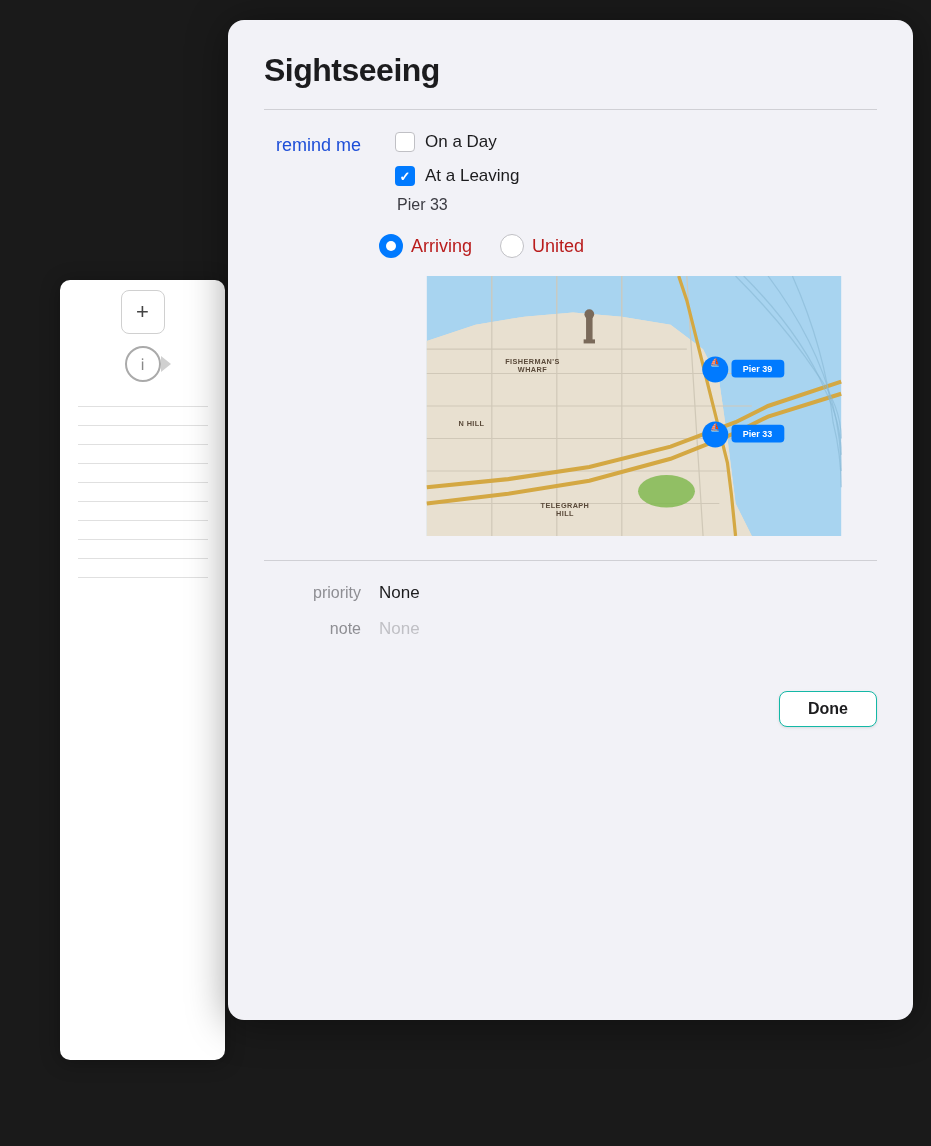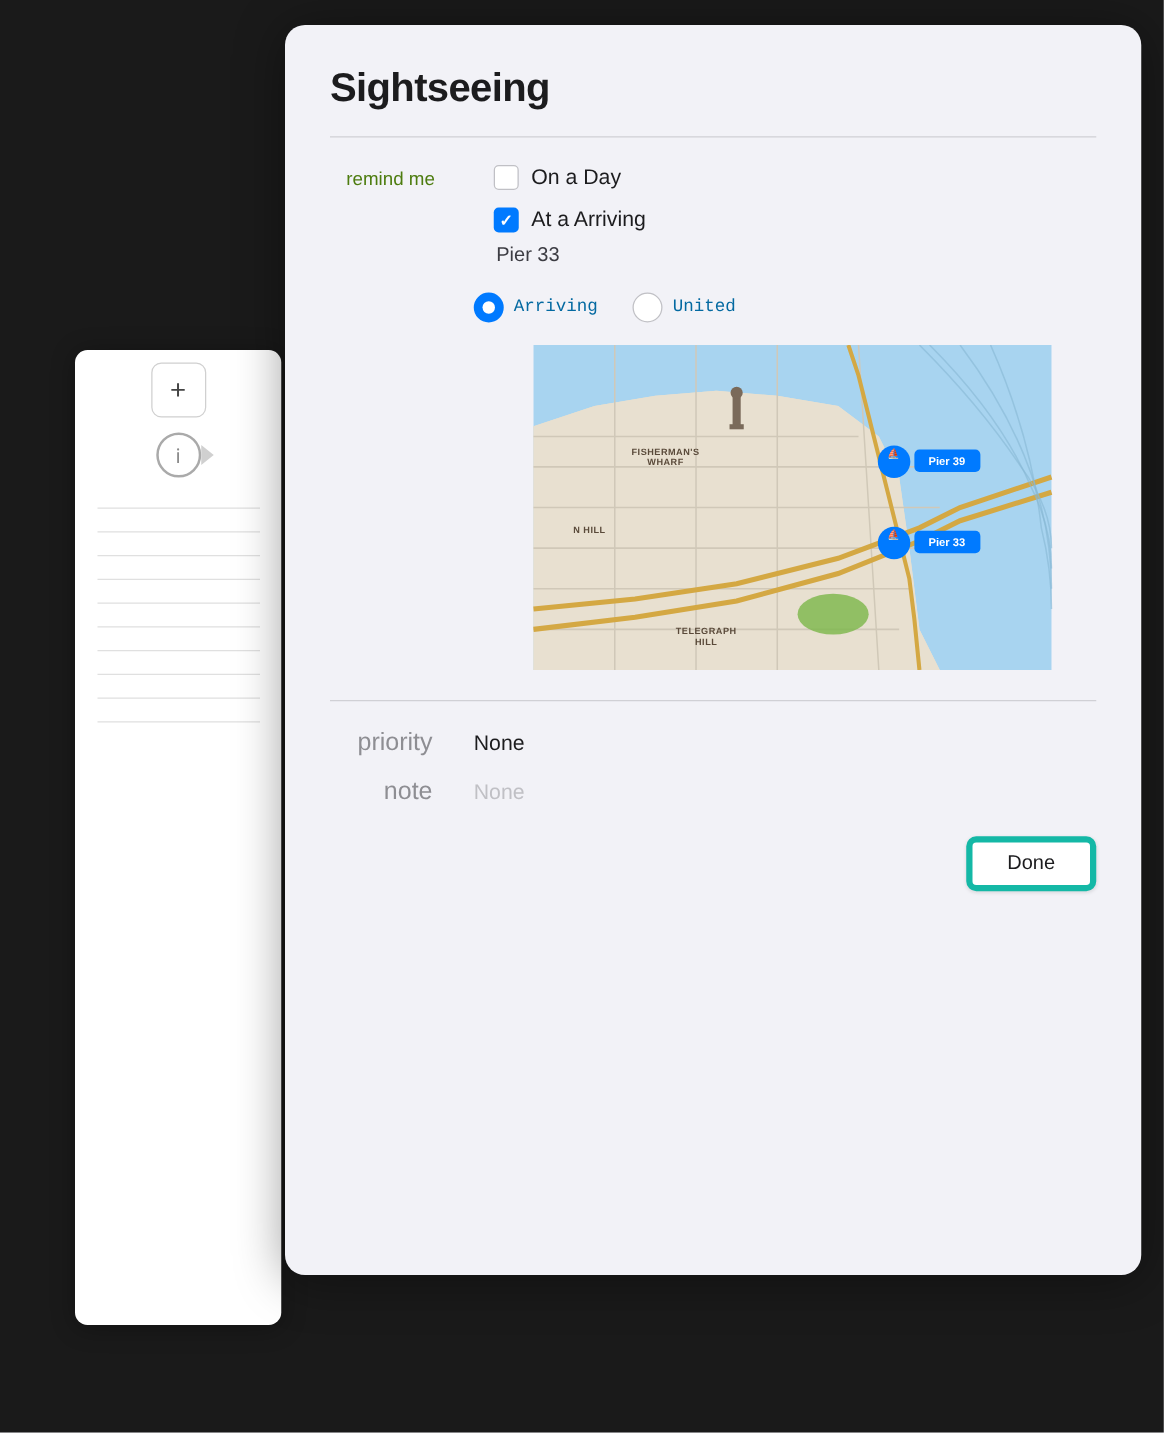--- a/index.html
+++ b/index.html
@@ -120,25 +120,25 @@
     
     .remind-section {
       display: flex;
       flex-direction: row;
       align-items: flex-start;
       gap: 0;
       margin-bottom: 10px;
     }
 
     .remind-label {
-      font-size: 15px;
-      color: #4d7c0f;
+      font-size: 18px;
+      color: #1d4ed8;
       min-width: 115px;
       padding-top: 3px;
-      text-align: center;
+      text-align: right;
       padding-right: 18px;
     }
 
     .remind-options {
       display: flex;
       flex-direction: column;
       gap: 14px;
     }
 
     .remind-row {
@@ -240,23 +240,22 @@
     .radio-unselected {
       width: 24px;
       height: 24px;
       border-radius: 50%;
       border: 1.5px solid #c0c0c5;
       background: #fff;
       flex-shrink: 0;
     }
 
     .radio-label {
-      font-size: 14px;
-      color: #0369a1;
-      font-family: Liberation Mono, monospace;
+      font-size: 18px;
+      color: #b91c1c;
     }
 
     
     .map-container {
       margin-left: 115px;
       border-radius: 12px;
       overflow: hidden;
       width: 510px;
       height: 260px;
       margin-bottom: 24px;
@@ -276,25 +275,25 @@
       gap: 16px;
     }
 
     .field-row {
       display: flex;
       flex-direction: row;
       align-items: center;
     }
 
     .field-label {
-      font-size: 20px;
+      font-size: 16px;
       color: #8e8e93;
       min-width: 115px;
       text-align: right;
-      padding-right: 33px;
+      padding-right: 18px;
     }
 
     .field-value {
       font-size: 17px;
       color: #1c1c1e;
     }
 
     .field-value-placeholder {
       font-size: 17px;
       color: #c0c0c5;
@@ -302,28 +301,29 @@
 
     
     .done-btn-row {
       display: flex;
       justify-content: flex-end;
       margin-top: 24px;
     }
 
     .done-btn {
       background: #ffffff;
-      border: 5px solid #14b8a6;
+      border: 1px solid #14b8a6;
       border-radius: 8px;
       padding: 8px 28px;
       font-size: 16px;
-      font-weight: 400;
+      font-weight: 700;
       color: #1c1c1e;
       cursor: pointer;
       box-shadow: 0 1px 3px rgba(0,0,0,0.1);
+      margin-top: 28px;
     }
   </style>
 </head>
 <body>
 
 <div class="sidebar">
   <div class="sidebar-add-btn">
     <span>+</span>
   </div>
   <div class="sidebar-info-btn">
@@ -351,21 +351,21 @@
     <div class="remind-label">remind me</div>
     <div class="remind-options">
 
       <div class="remind-row">
         <div class="checkbox-unchecked"></div>
         <span class="option-label">On a Day</span>
       </div>
 
       <div class="remind-row">
         <div class="checkbox-checked"></div>
-        <span class="option-label">At a Arriving</span>
+        <span class="option-label">At a Leaving</span>
       </div>
     </div>
   </div>
 
   <div class="location-details">
     <div class="location-name">Pier 33</div>
   </div>
 
   <div class="arrival-row">
     <div class="radio-option">

